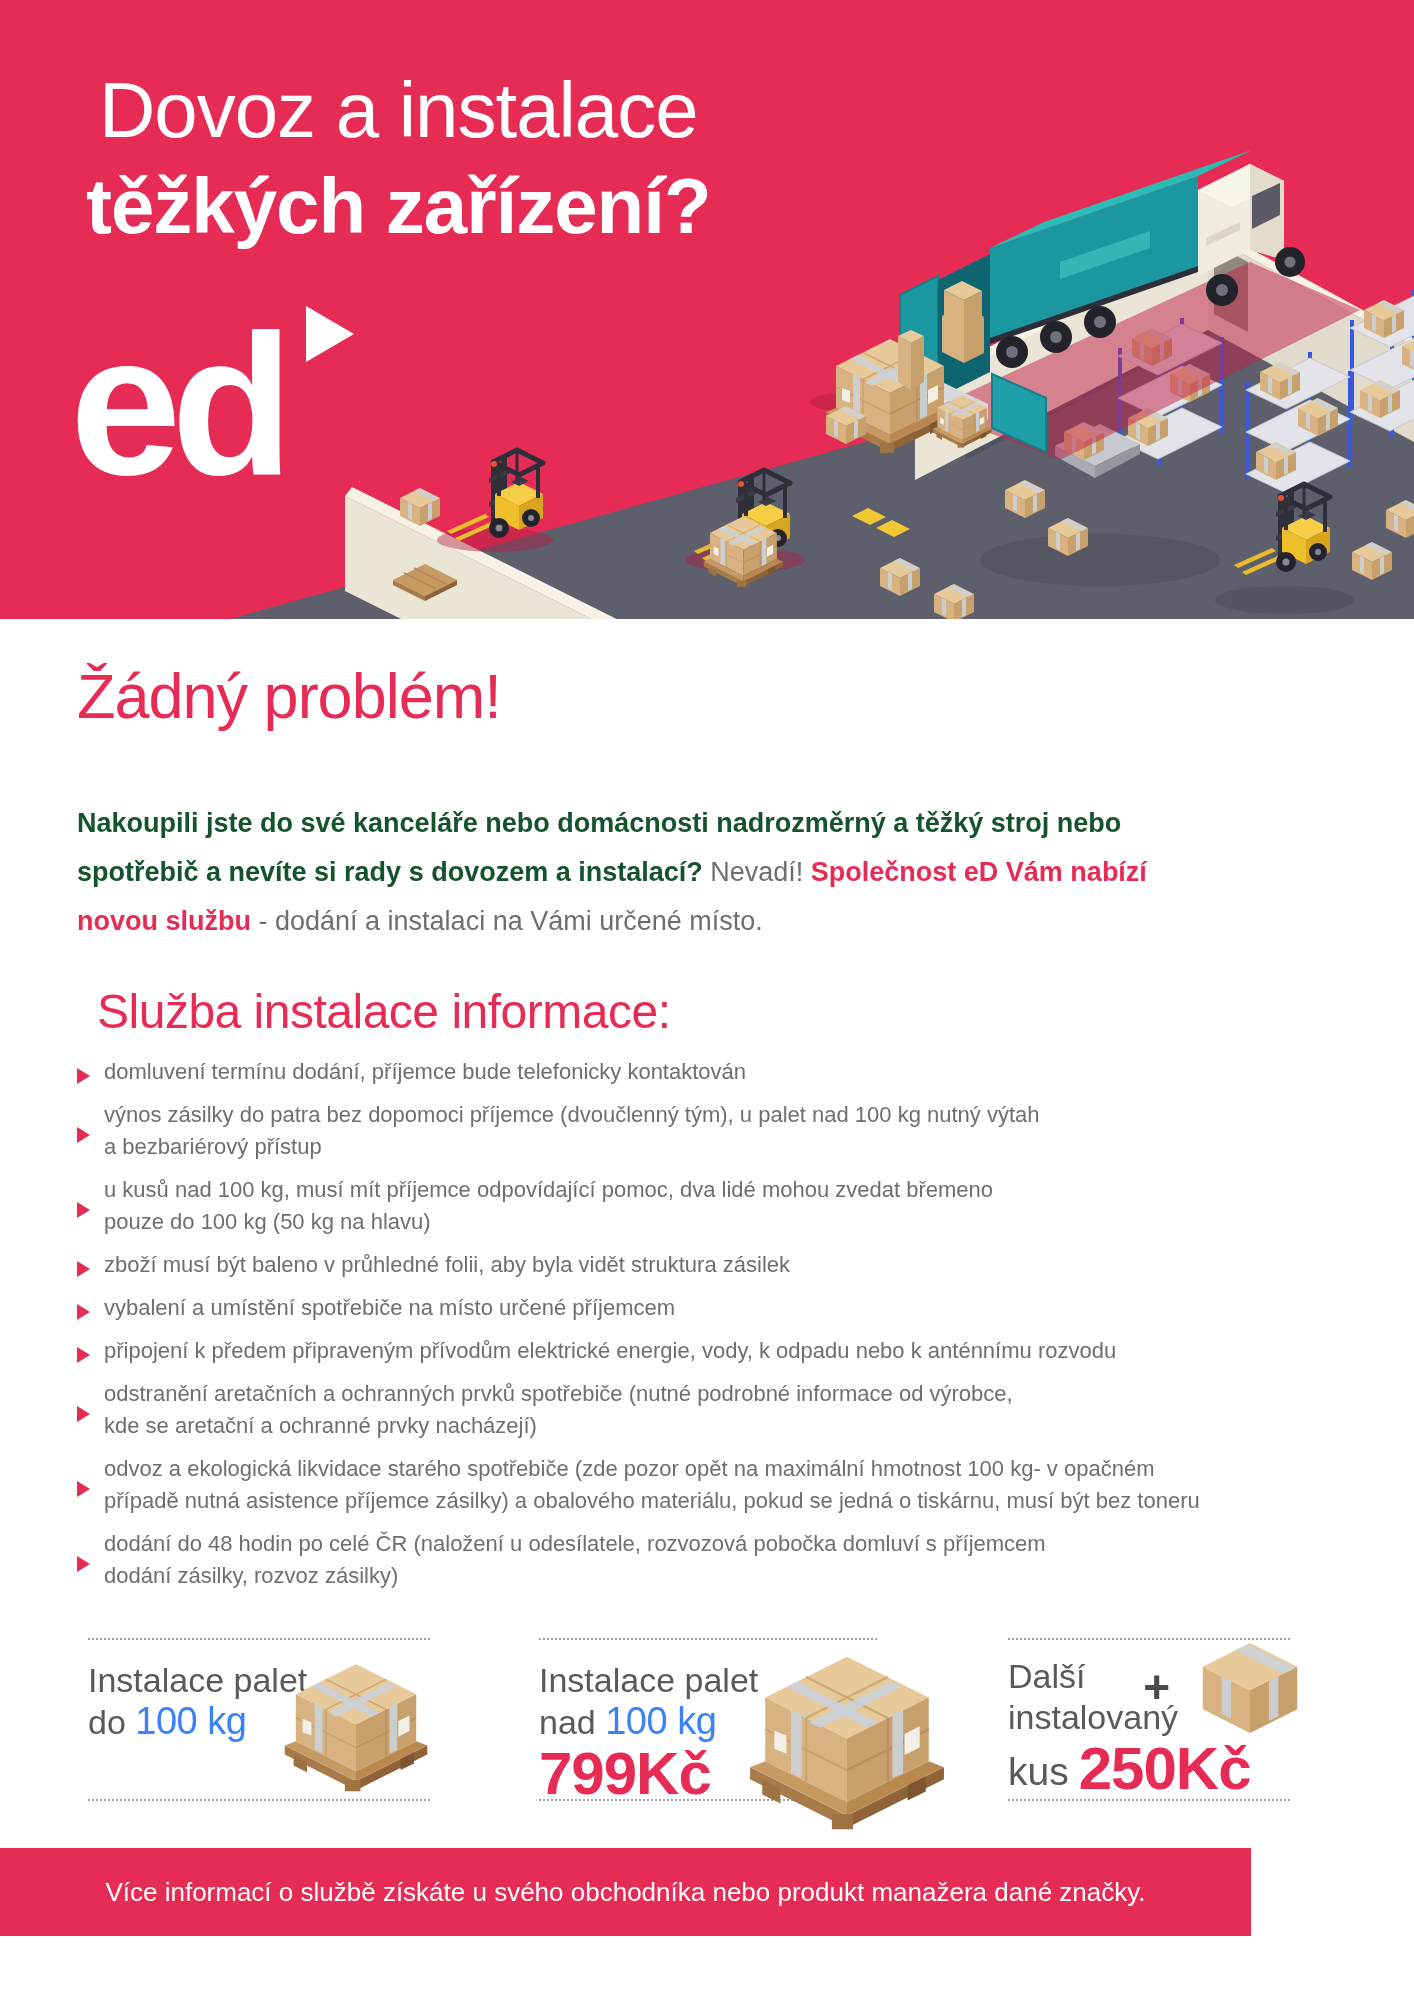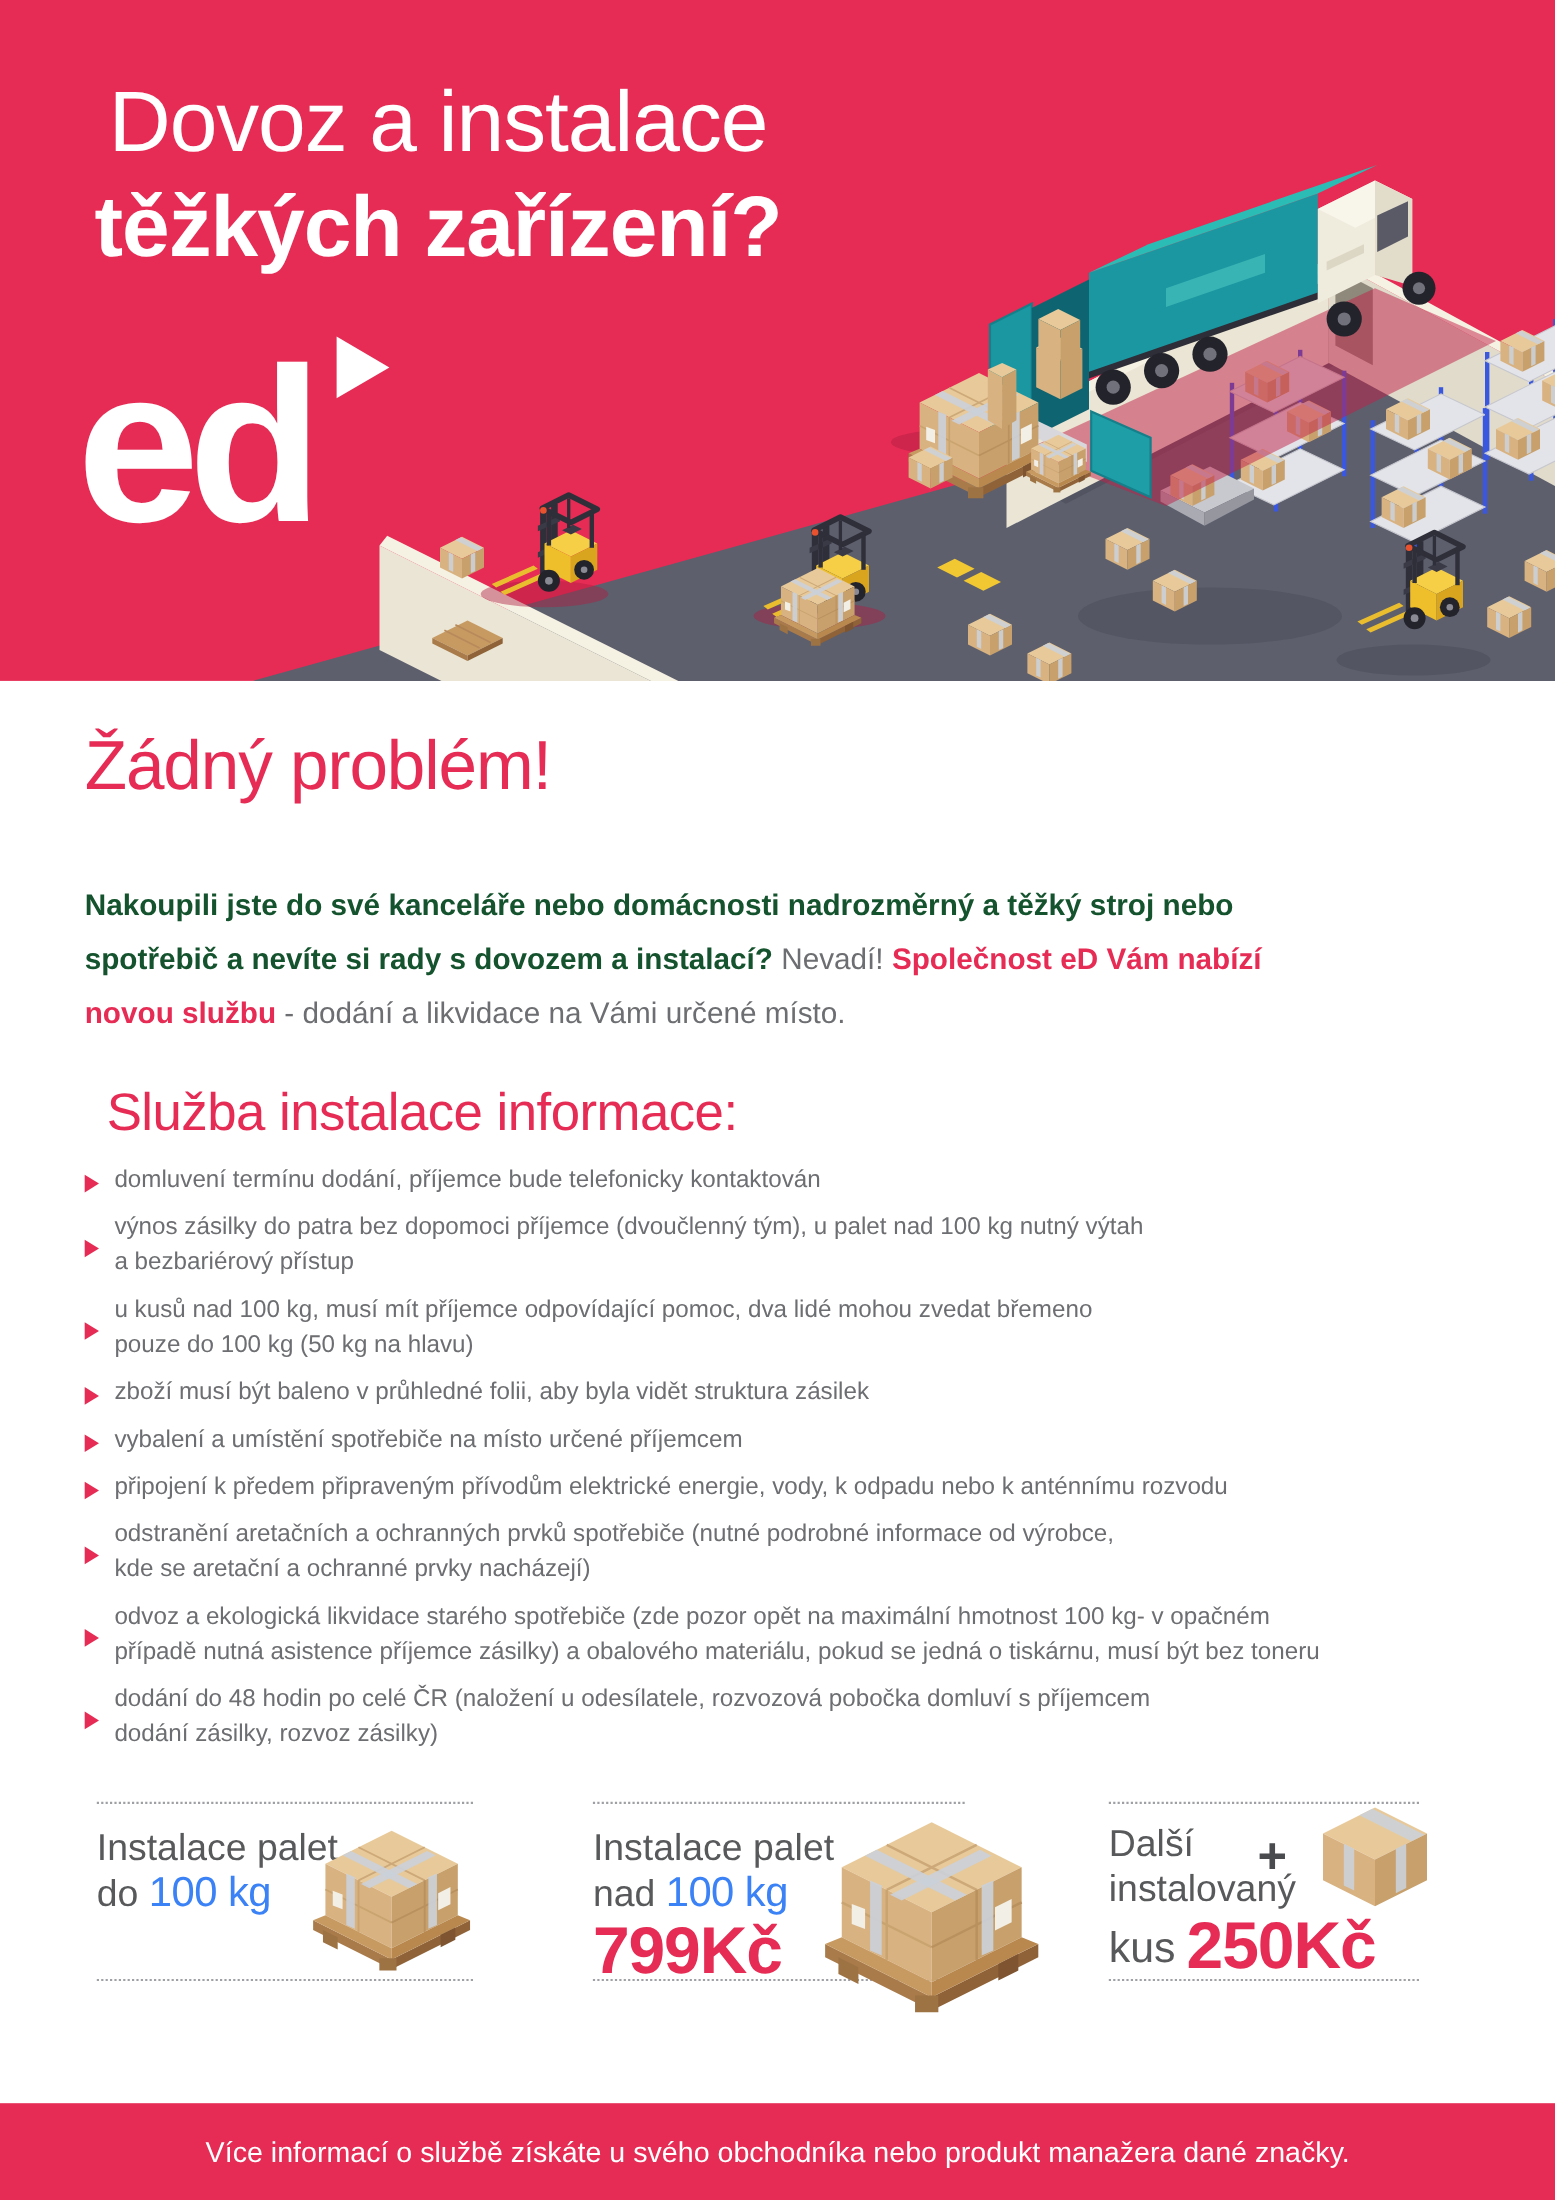--- a/index.html
+++ b/index.html
@@ -39,21 +39,21 @@
   .c3 .pl1{margin-top:16px;}
   .c3 .kus-line{display:flex;align-items:flex-end;}
   .c3 .kus{font-size:39px;color:#58595B;line-height:56px;margin-right:10px;}
   .plus{position:absolute;right:120px;top:20px;font-size:46px;font-weight:800;color:#4A4B4E;}
   .pallet-svg{position:absolute;pointer-events:none;}
   .c1 .pallet-svg{left:190px;top:16px;width:156px;height:148px;}
   .c2 .pallet-svg{left:202px;top:6px;width:212px;height:200px;}
   .c3 .box-svg{position:absolute;right:-12px;top:-10px;width:104px;height:116px;}
 
   
-  .footer{position:absolute;left:0;top:1912px;width:1414px;height:88px;background:#E62C55;display:flex;align-items:center;justify-content:center;}
+  .footer{position:absolute;left:0;top:1848px;width:1251px;height:88px;background:#E62C55;display:flex;align-items:center;justify-content:center;}
   .footer .ftxt{color:#ffffff;font-size:26px;}
 </style>
 </head>
 <body>
 
 <div class="page">
 
   <div class="header">
 
     <svg class="illu" viewBox="0 0 1414 619" aria-hidden="true">
@@ -252,21 +252,21 @@
     <svg class="logo" viewBox="0 0 330 220">
       <text x="6" y="196" font-family="Liberation Sans, sans-serif" font-size="200" font-weight="800" fill="#ffffff" letter-spacing="-10">ed</text>
       <polygon points="242,28 242,84 290,56" fill="#ffffff"></polygon>
     </svg>
   </div>
 
   <div class="h2">Žádný problém!</div>
 
   <p class="para"><span class="bd">Nakoupili jste do své kanceláře nebo domácnosti nadrozměrný a těžký stroj nebo
 spotřebič a nevíte si rady s dovozem a instalací?</span><span class="rg"> Nevadí! </span><span class="bp">Společnost eD Vám nabízí
-novou službu</span><span class="rg"> - dodání a likvidace na Vámi určené místo.</span></p>
+novou službu</span><span class="rg"> - dodání a instalaci na Vámi určené místo.</span></p>
 
   <div class="h3">Služba instalace informace:</div>
 
   <ul class="bullets">
     <li>
       <span class="tri"></span>
       <span class="btxt">domluvení termínu dodání, příjemce bude telefonicky kontaktován</span>
     </li>
 
     <li>

